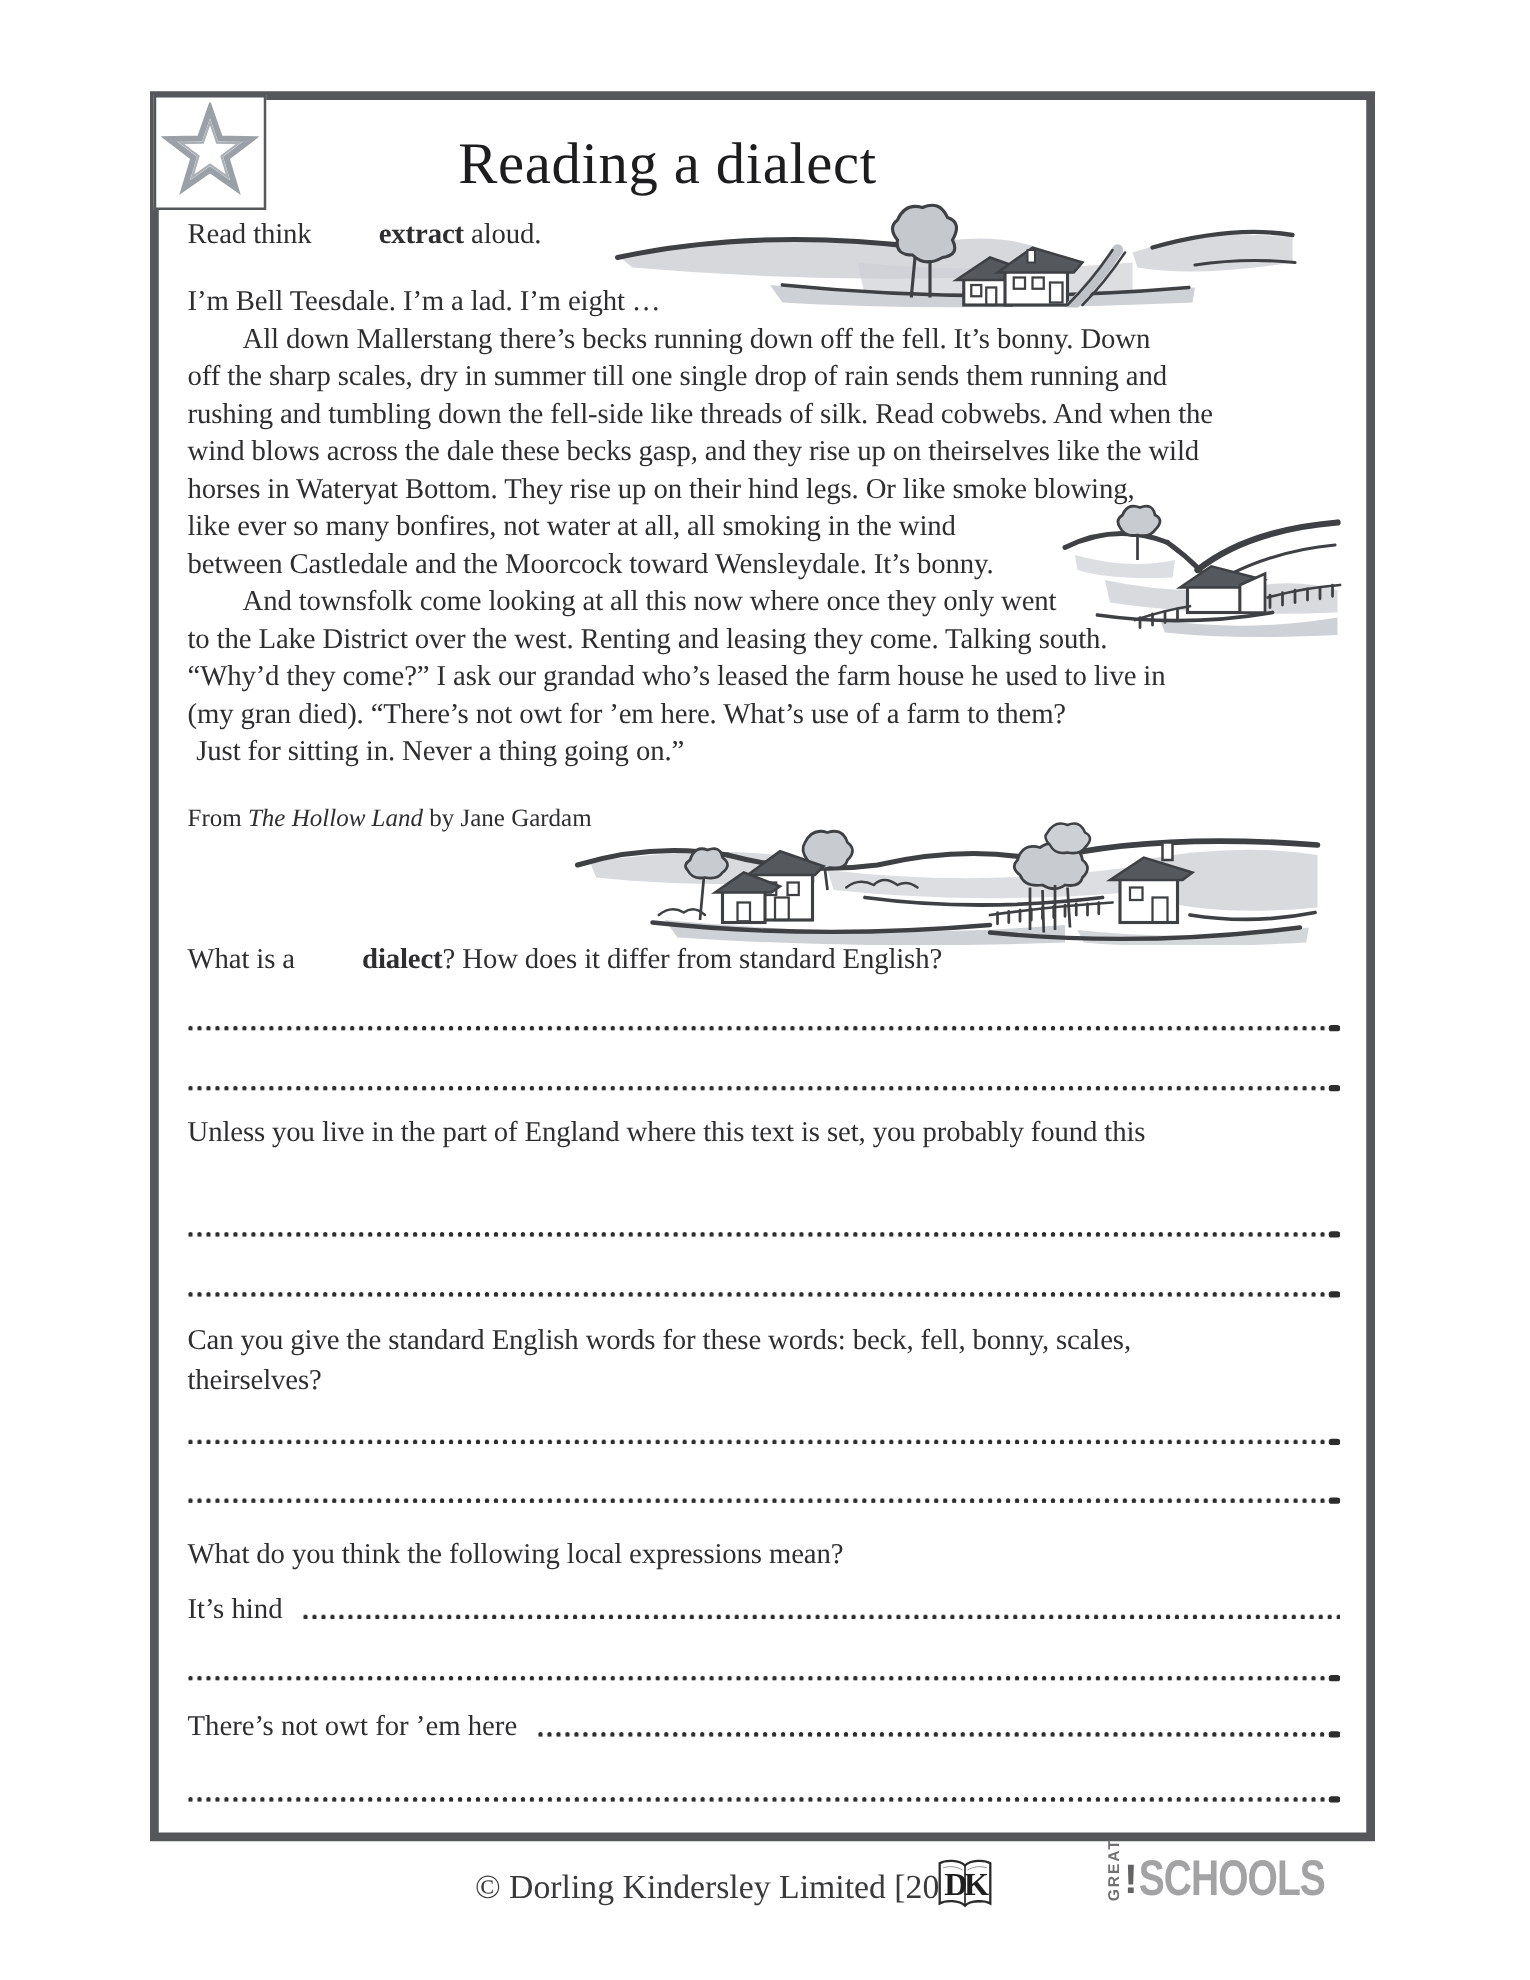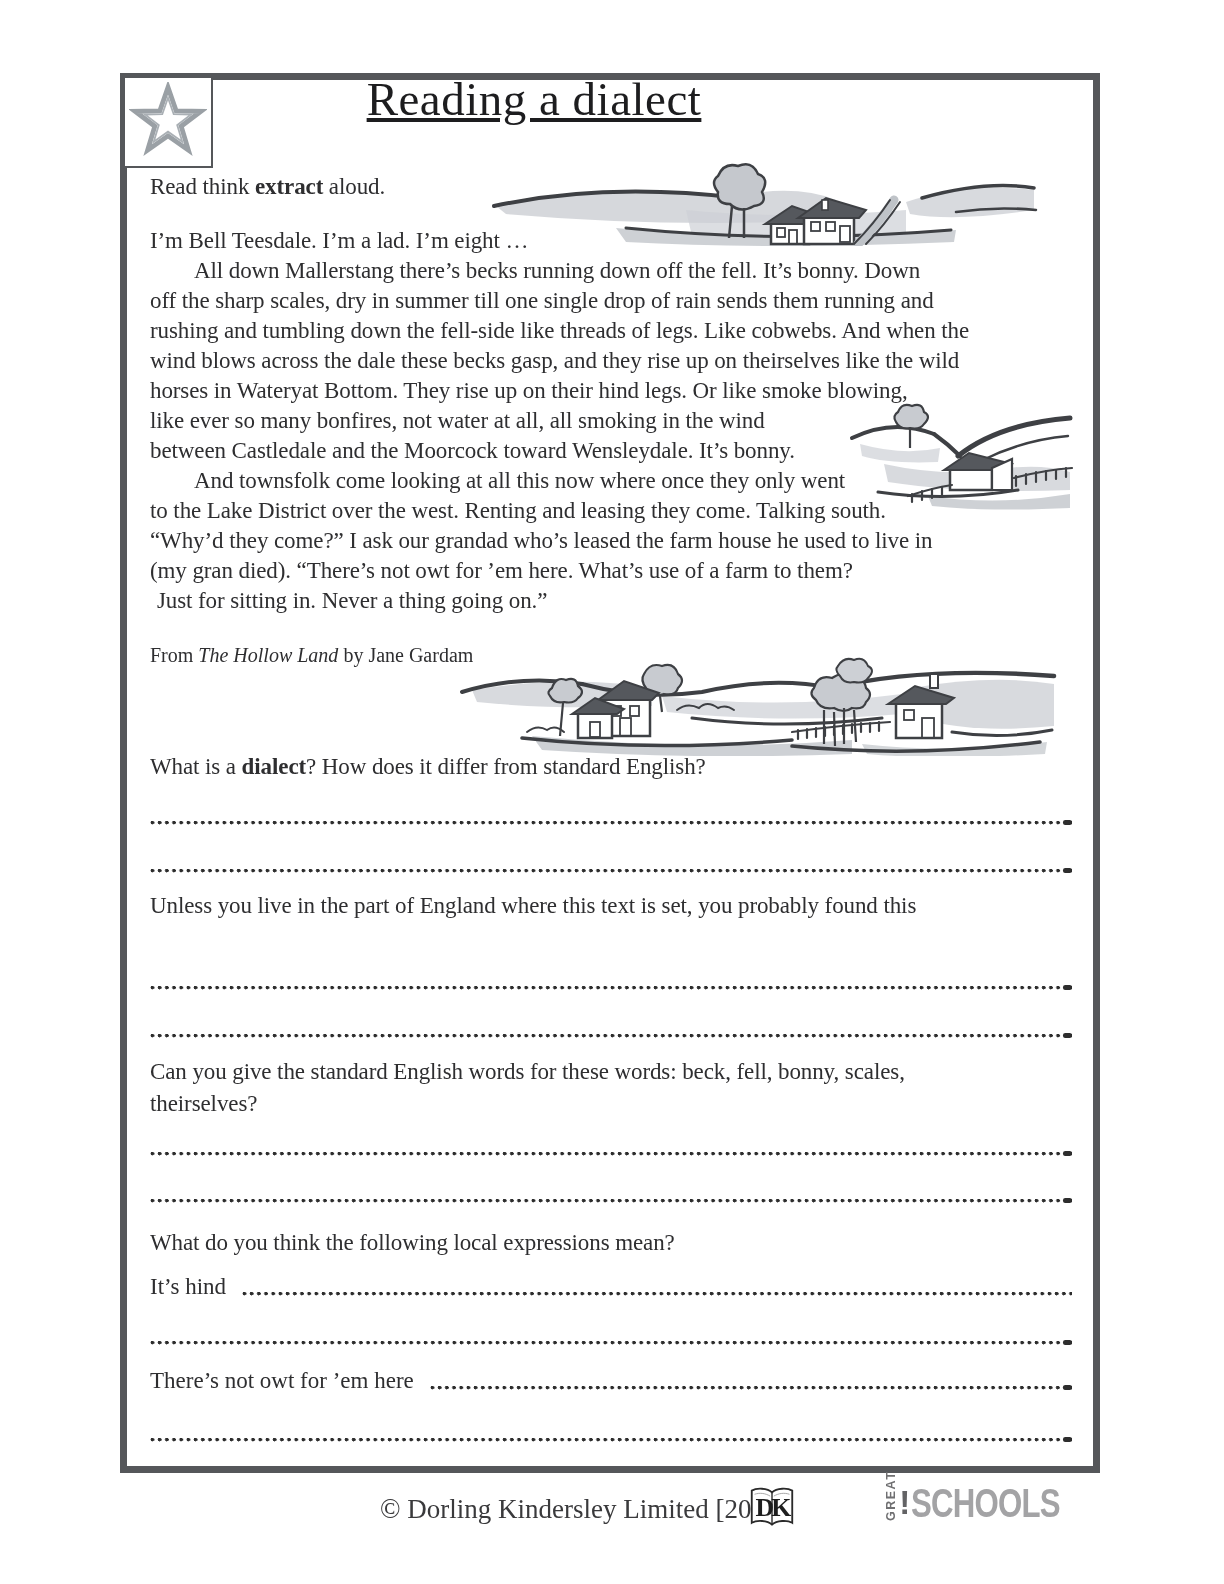--- a/index.html
+++ b/index.html
@@ -10,25 +10,25 @@
   .frame {
     position:absolute; left:120px; top:73px; width:980px; height:1400px;
     border:7px solid #55575a; box-sizing:border-box;
   }
   .starbox {
     position:absolute; left:123px; top:76px; width:90px; height:92px;
     background:#fff; border:2px solid #55575a; box-sizing:border-box;
     display:flex; align-items:center; justify-content:center; z-index:3;
   }
   .title {
-    position:absolute; left:120px; top:72px; width:828px; text-align:center;
-    font-size:47px; letter-spacing:0.5px; color:#1d1d1f; z-index:2;text-decoration:underline;
+    position:absolute; left:120px; top:104px; width:828px; text-align:center;
+    font-size:47px; letter-spacing:0.5px; color:#1d1d1f; z-index:2;
   }
   .line { position:absolute; font-size:23px; line-height:30px; white-space:nowrap; letter-spacing:-0.1px; }
-  .b { font-weight:bold; }
+  .b { font-weight:bold;margin-left:48px; }
   .i { font-style:italic; }
   .passage { position:absolute; left:150px; top:226px; font-size:23px; line-height:30px; letter-spacing:-0.1px; white-space:nowrap; z-index:2; }
   .pline { height:30px; }
   .ind { padding-left:44px; }
   .tiny-ind { padding-left:7px; }
   .attr { position:absolute; left:150px; top:644px; font-size:20px; white-space:nowrap; z-index:2; }
   .qblock { position:absolute; left:150px; font-size:23px; line-height:32px; white-space:nowrap; letter-spacing:-0.1px; }
   .dotline, .dots-inline {
     height:5px;
     background-image:radial-gradient(circle at 2.4px 2.6px, #2d2d2d 1.75px, rgba(0,0,0,0) 2.05px);
@@ -112,21 +112,21 @@
       <path d="M372,94 Q392,74 408,50" stroke="#bfc3c8" stroke-width="9"></path>
       <path d="M368,94 Q388,74 404,50" stroke="#3e4044" stroke-width="2"></path>
       <path d="M380,94 Q398,76 414,52" stroke="#3e4044" stroke-width="2"></path>
     </g>
   </svg>
 
   <div class="passage">
     <div class="pline">I’m Bell Teesdale. I’m a lad. I’m eight …</div>
     <div class="pline ind">All down Mallerstang there’s becks running down off the fell. It’s bonny. Down</div>
     <div class="pline">off the sharp scales, dry in summer till one single drop of rain sends them running and</div>
-    <div class="pline">rushing and tumbling down the fell-side like threads of legs. Like cobwebs. And when the</div>
+    <div class="pline">rushing and tumbling down the fell-side like threads of silk. Read cobwebs. And when the</div>
     <div class="pline">wind blows across the dale these becks gasp, and they rise up on theirselves like the wild</div>
     <div class="pline">horses in Wateryat Bottom. They rise up on their hind legs. Or like smoke blowing,</div>
     <div class="pline">like ever so many bonfires, not water at all, all smoking in the wind</div>
     <div class="pline">between Castledale and the Moorcock toward Wensleydale. It’s bonny.</div>
     <div class="pline ind">And townsfolk come looking at all this now where once they only went</div>
     <div class="pline">to the Lake District over the west. Renting and leasing they come. Talking south.</div>
     <div class="pline">“Why’d they come?” I ask our grandad who’s leased the farm house he used to live in</div>
     <div class="pline">(my gran died). “There’s not owt for ’em here. What’s use of a farm to them?</div>
     <div class="pline tiny-ind">Just for sitting in. Never a thing going on.”</div>
   </div>

